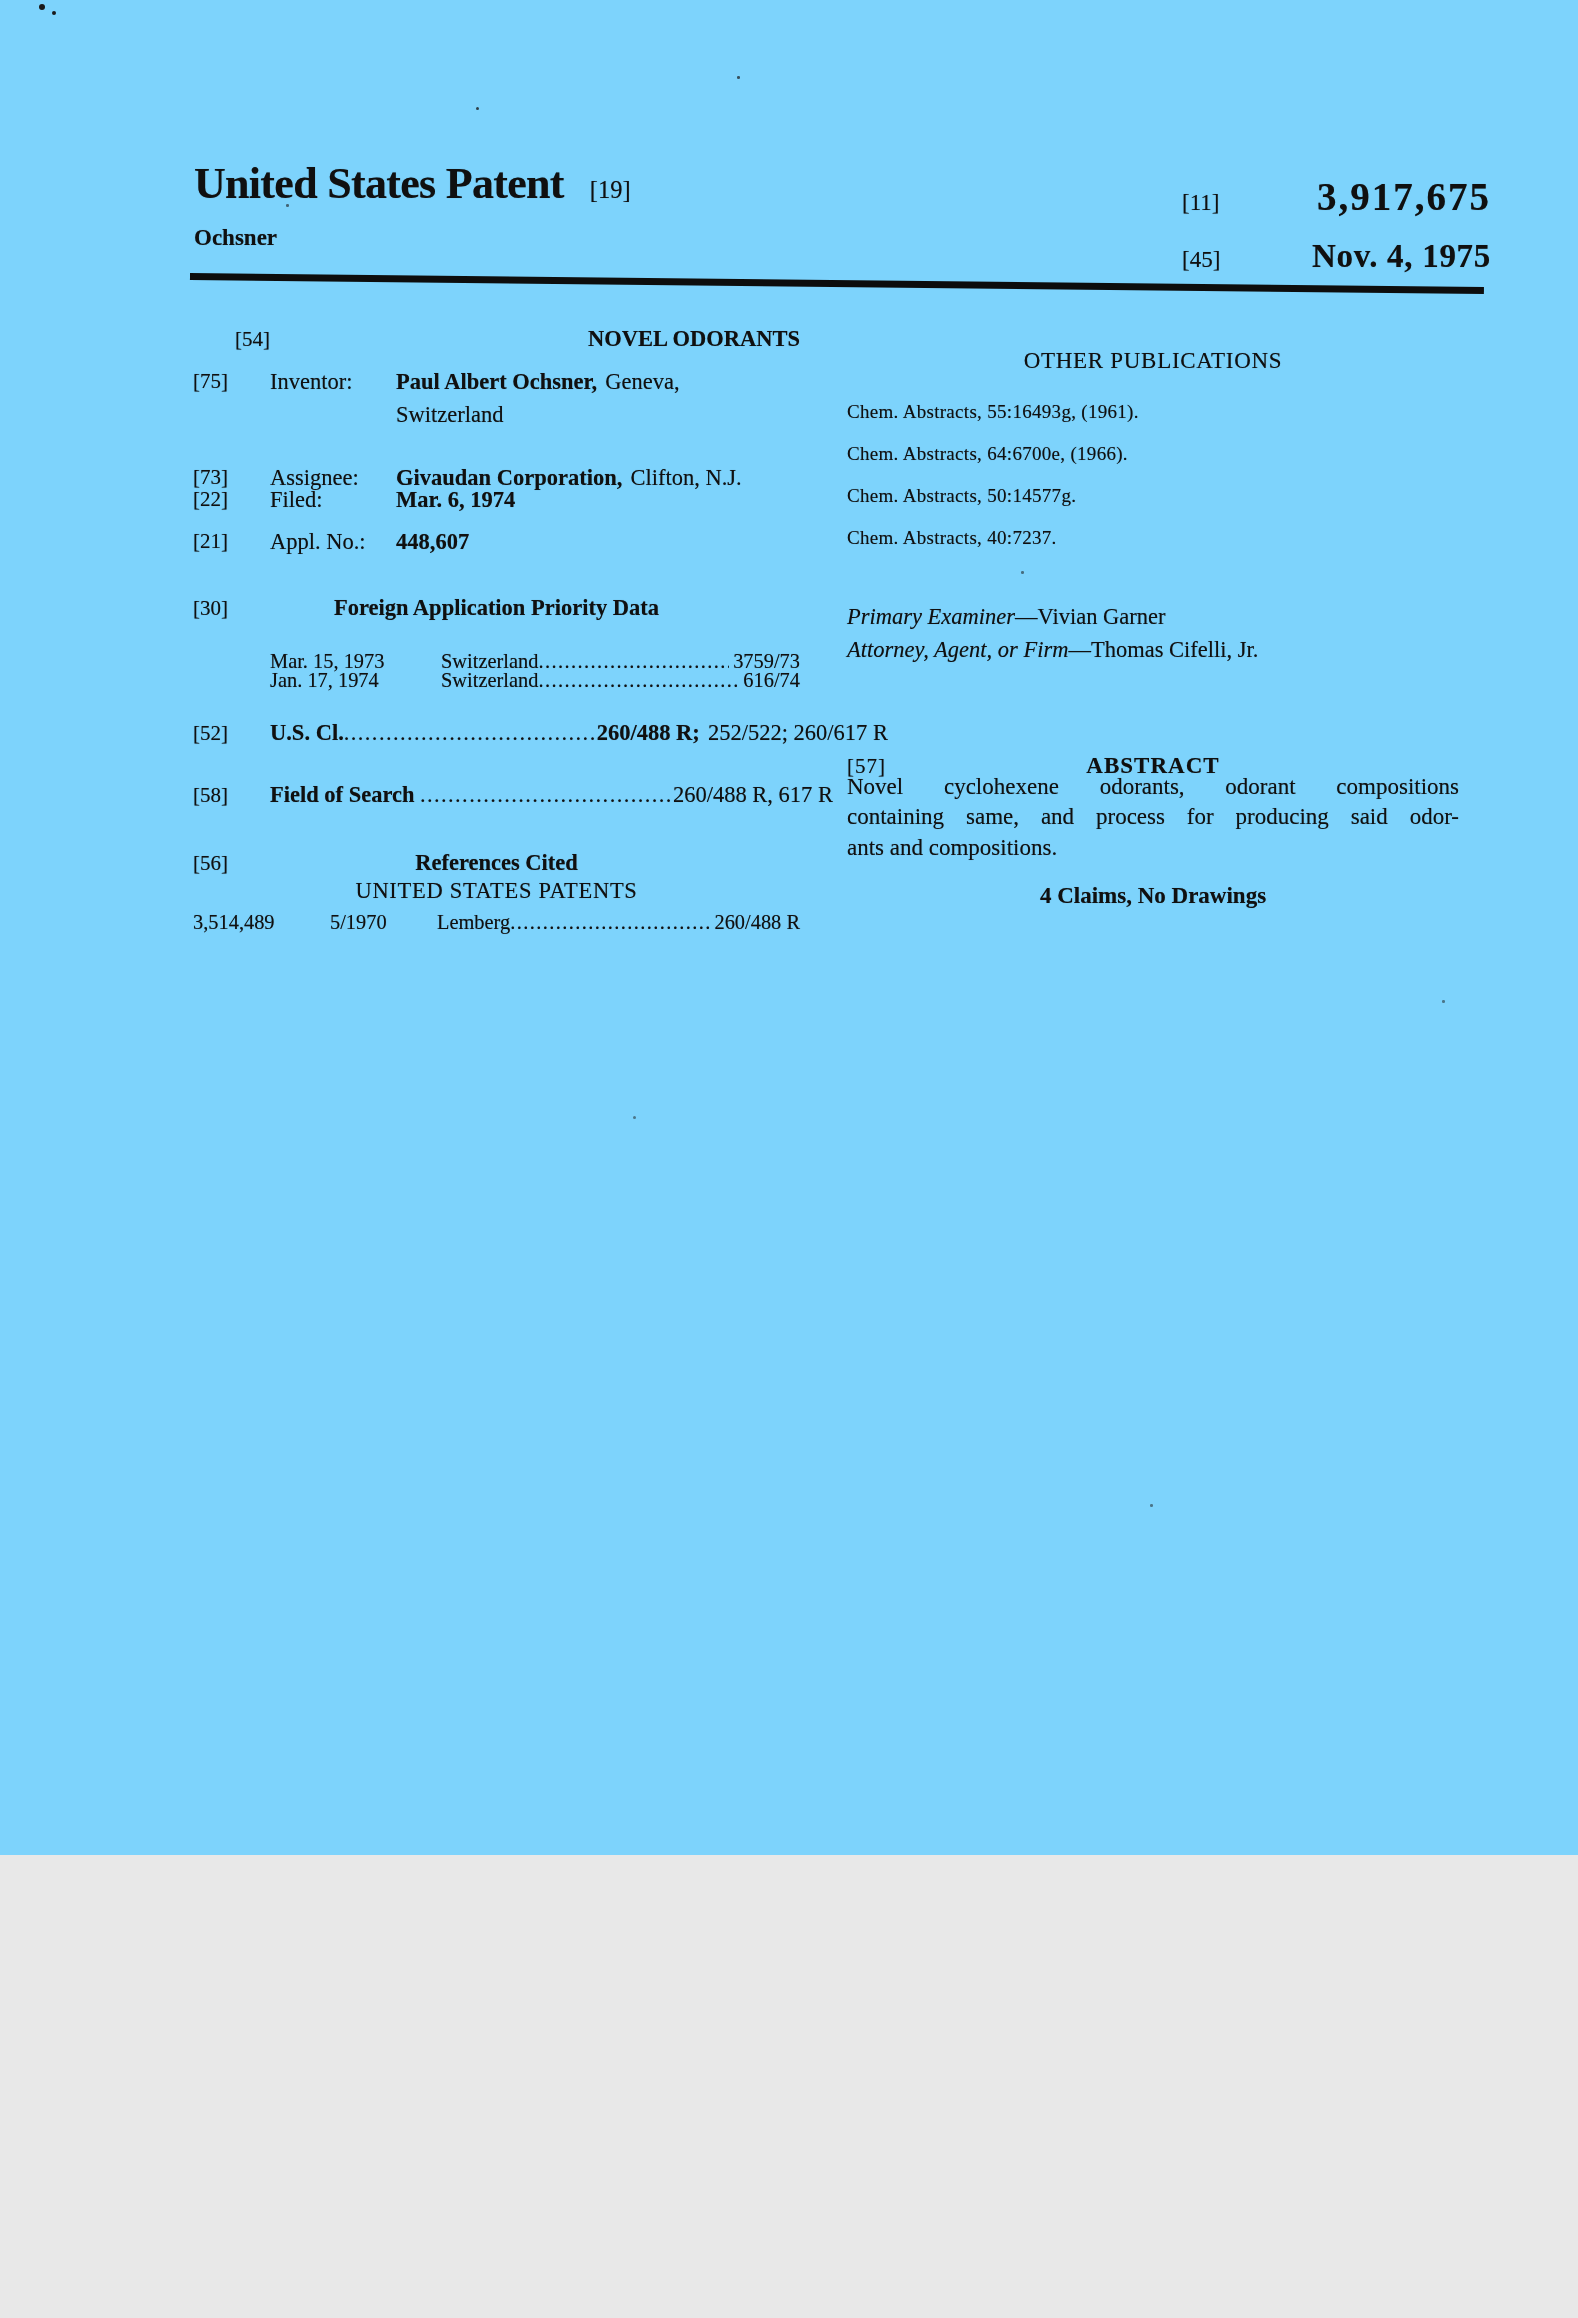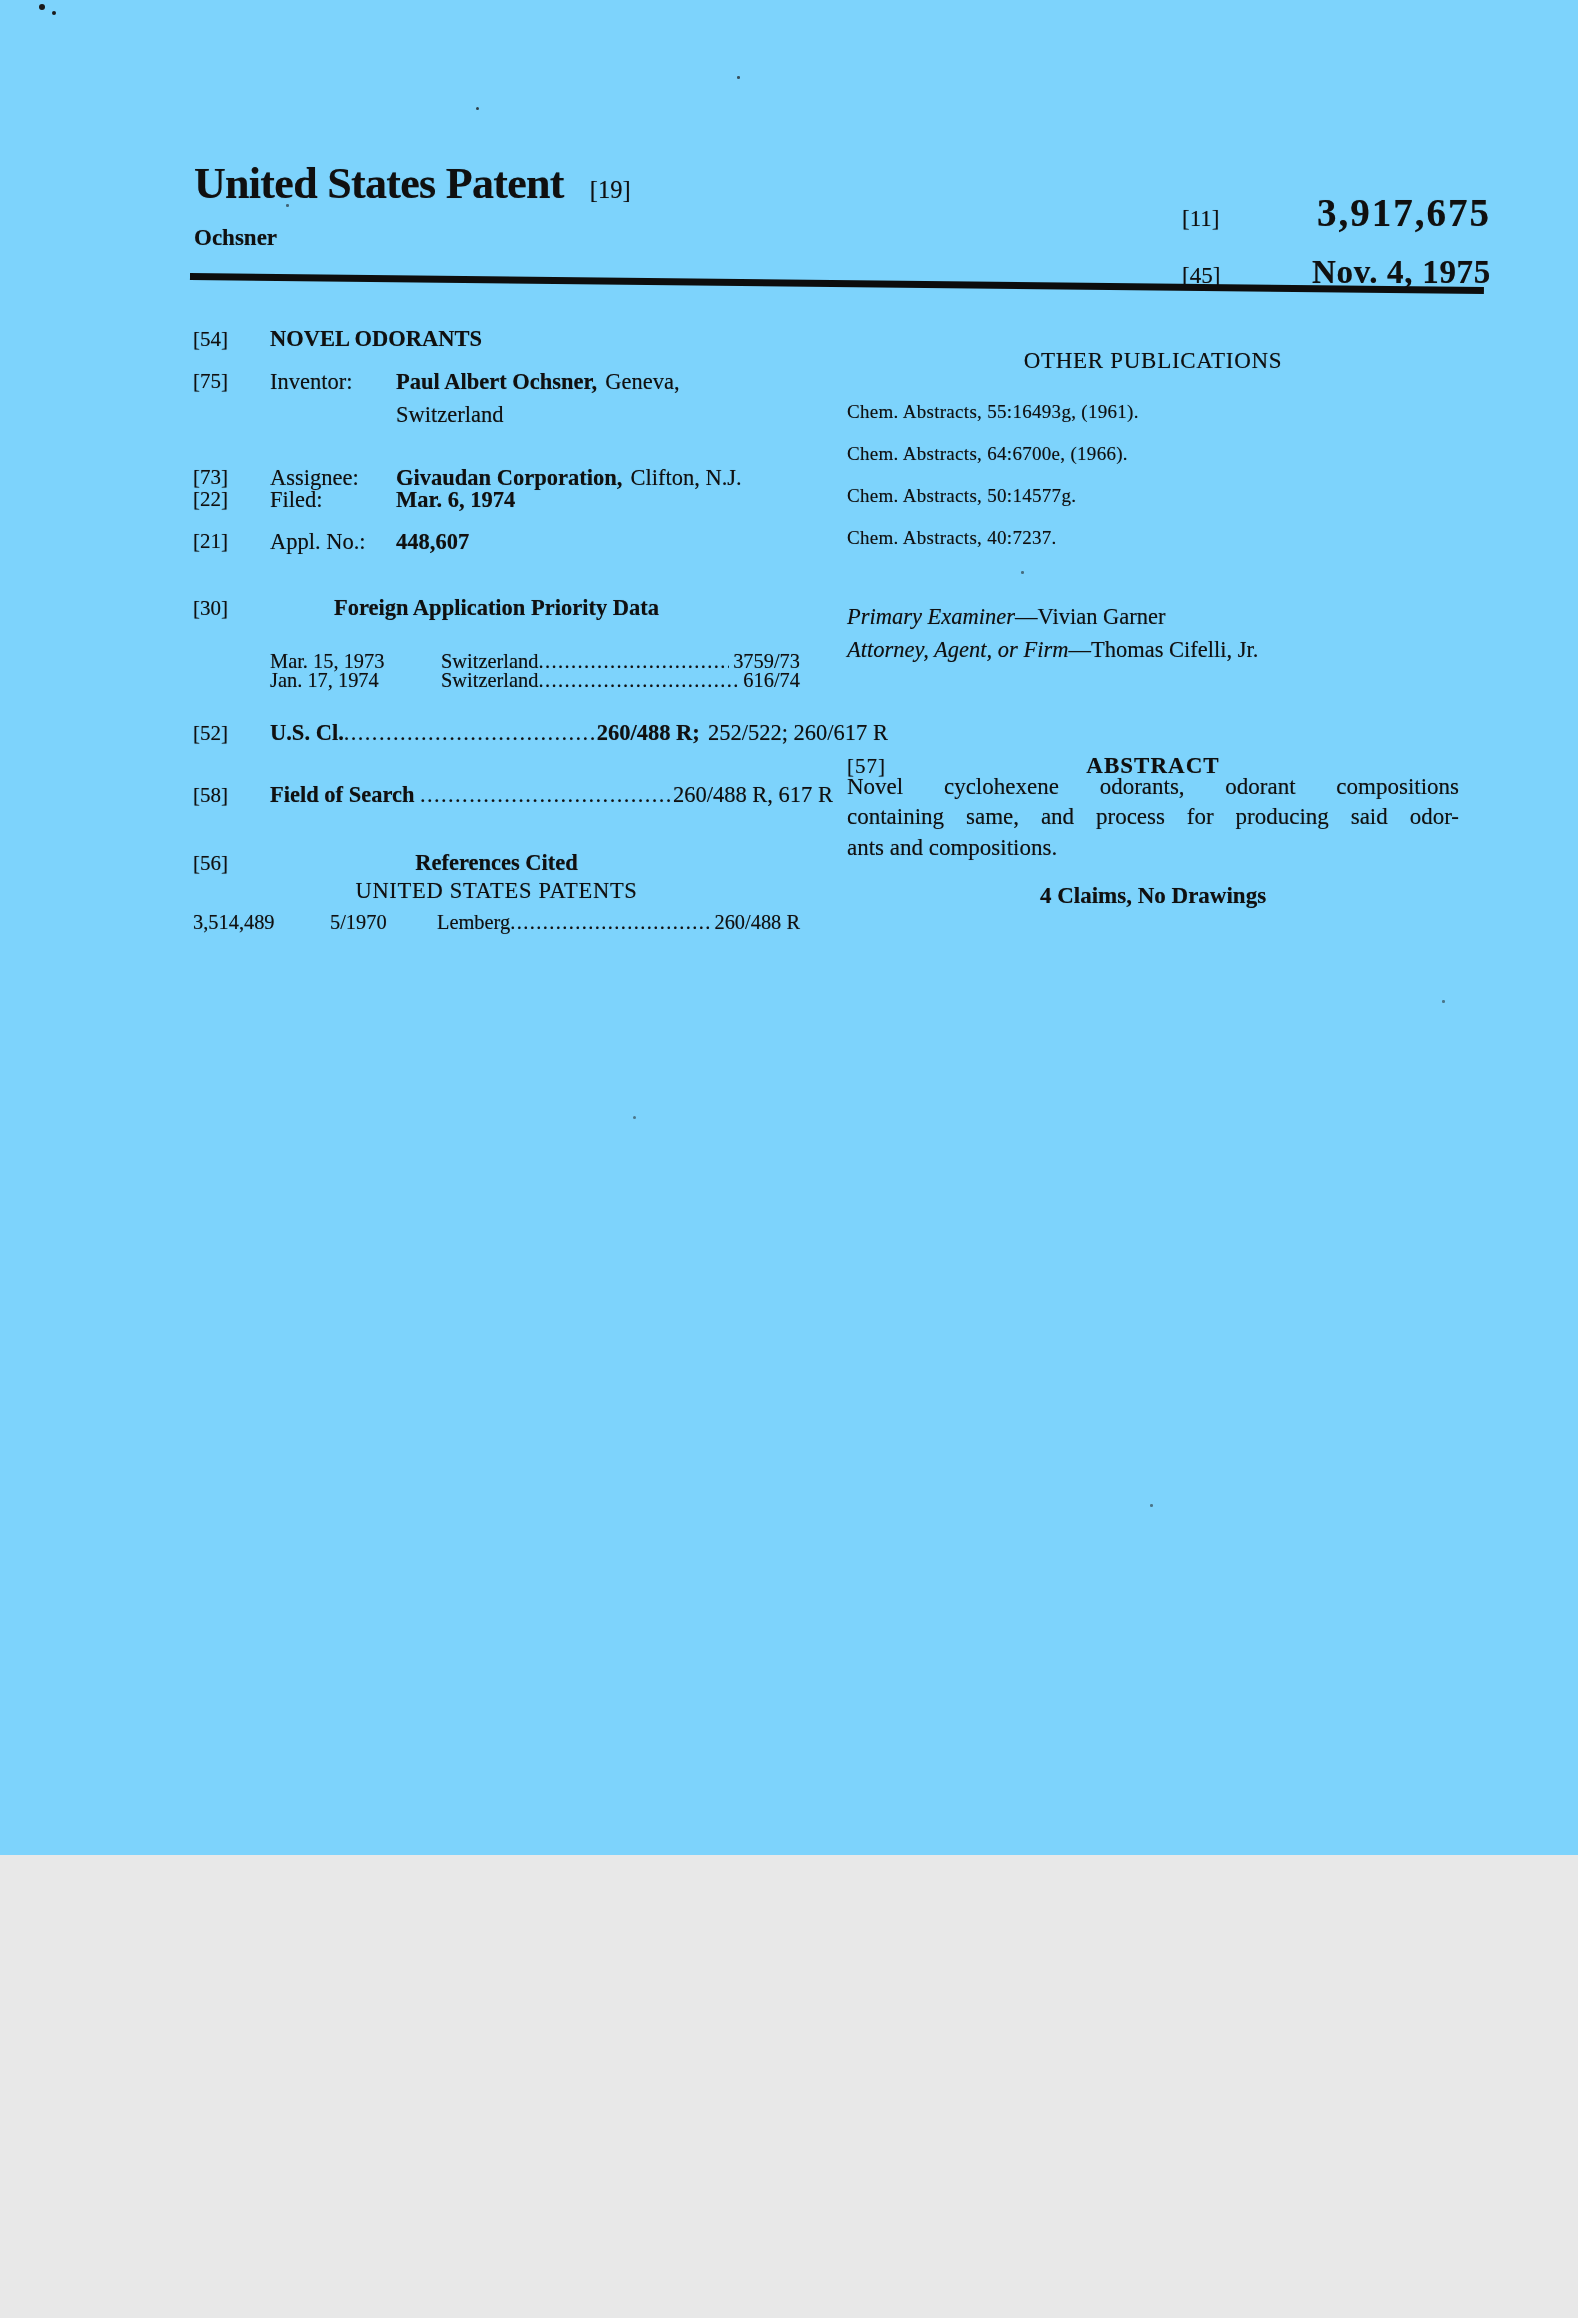--- a/index.html
+++ b/index.html
@@ -11,21 +11,21 @@
     color:#101010;
     overflow:hidden;
     text-shadow:0 0 0.7px rgba(16,16,16,0.45);
   }
   .abs{position:absolute;}
   
   .title-row{left:194px;top:158px;white-space:nowrap;}
   .patent-title{font-size:44px;font-weight:bold;letter-spacing:-0.7px;}
   .kind-code{font-size:24.5px;margin-left:26px;}
   .surname{left:194px;top:225px;font-size:23px;font-weight:bold;}
-  .hr-row{left:1182px;width:309px;display:flex;justify-content:space-between;align-items:baseline;white-space:nowrap;margin-top:16px;}
+  .hr-row{left:1182px;width:309px;display:flex;justify-content:space-between;align-items:baseline;white-space:nowrap;}
   .hr1{top:174px;}
   .hr2{top:238px;}
   .ref-bracket{font-size:23px;}
   .patent-number{font-size:39px;font-weight:bold;letter-spacing:2px;}
   .issue-date{font-size:33px;font-weight:bold;letter-spacing:0.7px;}
   .rule{left:190px;top:273px;width:1294px;height:6.8px;background:#0d0d0d;transform:rotate(0.62deg);transform-origin:left center;}
   
   .lrow{left:193px;width:607px;display:grid;grid-template-columns:77px 126px 1fr;font-size:22.5px;line-height:33px;white-space:nowrap;}
   .lrow-simple{left:193px;width:607px;display:grid;grid-template-columns:77px 1fr;font-size:22.5px;line-height:30px;white-space:nowrap;}
   .lrow-head{left:193px;width:607px;text-align:center;font-size:22.5px;line-height:30px;font-weight:bold;white-space:nowrap;}
@@ -82,21 +82,21 @@
     <span class="ref-bracket">[11]</span>
     <span class="patent-number">3,917,675</span>
   </div>
   <div class="abs hr-row hr2">
     <span class="ref-bracket">[45]</span>
     <span class="issue-date">Nov. 4, 1975</span>
   </div>
 
   <div class="abs rule"></div>
 
-  <div class="abs lrow-simple" style="top:324px;">
+  <div class="abs lrow-simple" style="top:324px;text-align:right;">
     <span class="code">[54]</span>
     <span class="b">NOVEL ODORANTS</span>
   </div>
 
   <div class="abs lrow" style="top:365px;">
     <span class="code">[75]</span>
     <span>Inventor:</span>
     <span>
       <span class="b">Paul Albert Ochsner,</span><span class="gap-s">Geneva,</span><br>
       <span>Switzerland</span>

